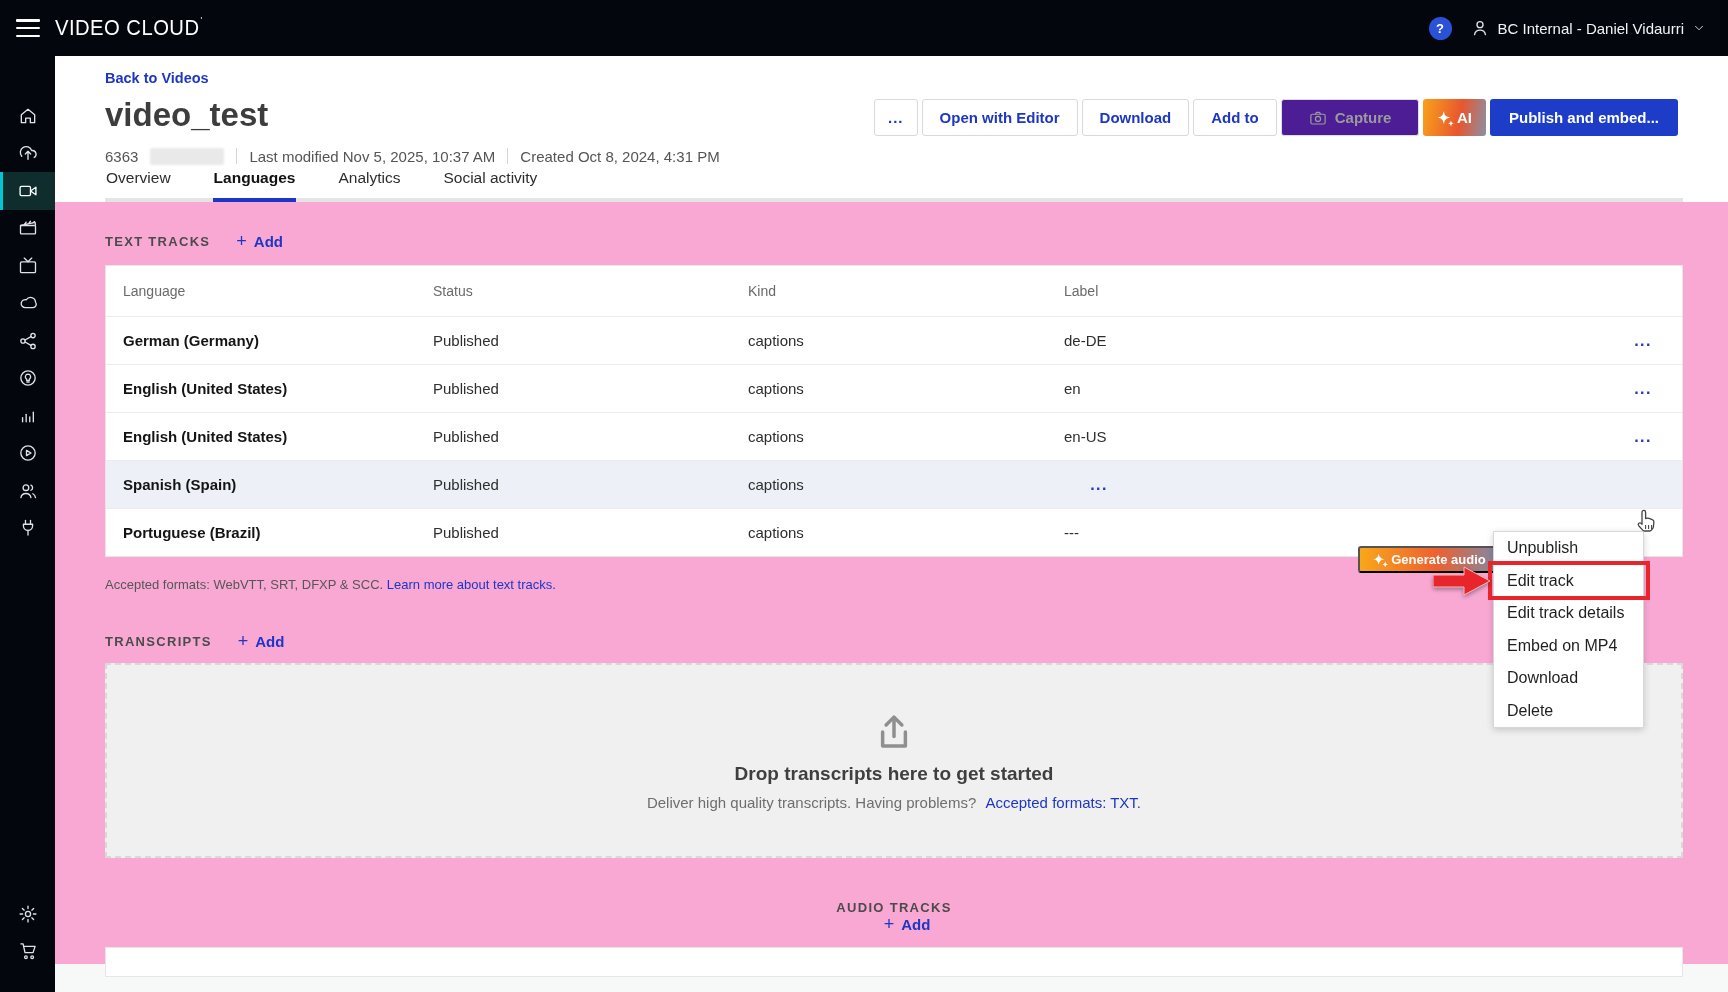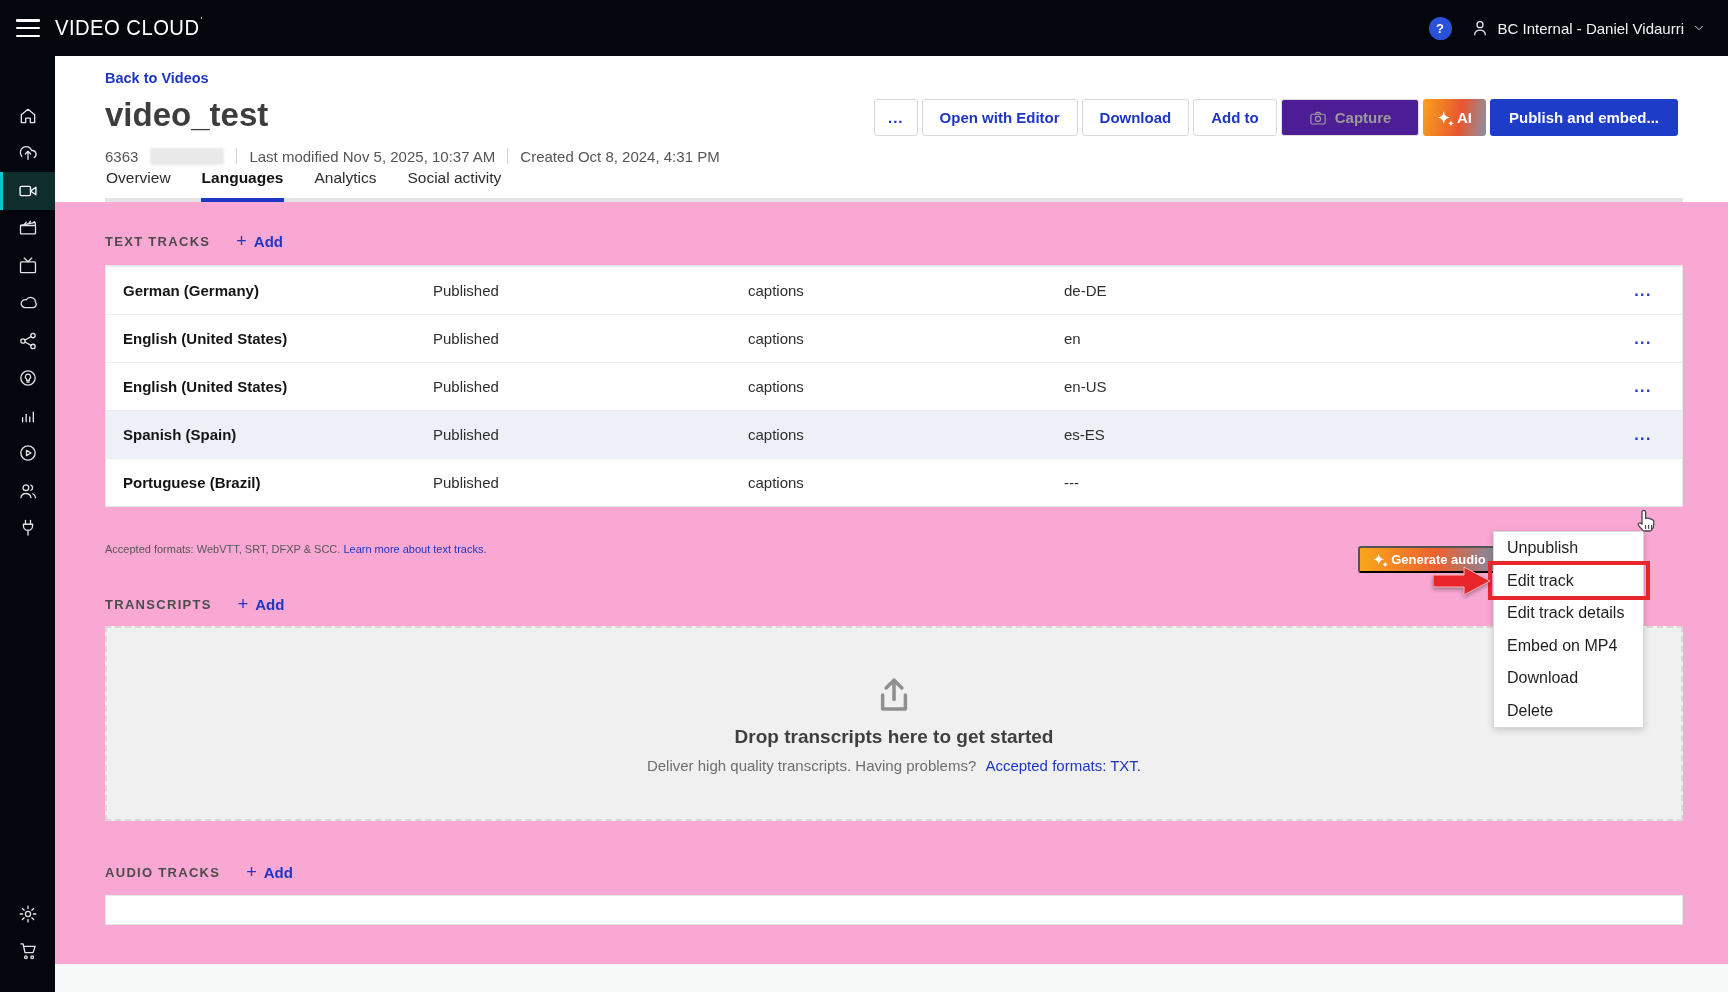--- a/index.html
+++ b/index.html
@@ -40,21 +40,21 @@
   .btn { height:37px; border-radius:3px; font-family:"Liberation Sans",sans-serif; font-size:15px; font-weight:bold; display:flex; align-items:center; justify-content:center; cursor:pointer; }
   .btn-plain { background:#fff; border:1px solid #d9d9d9; color:#1d36c4; padding:0 17px; }
   .btn-more { padding:0 13px; letter-spacing:1px; }
   .btn-capture { background:#4c1d95; border:1px solid #dedede; color:#9b9b9b; padding:0 27px; gap:8px; }
   .btn-capture svg { width:18px; height:18px; fill:none; stroke:#9b9b9b; stroke-width:1.6; stroke-linejoin:round; }
   .btn-ai { border:none; background:linear-gradient(100deg,#f9a21b,#e8562f 58%,#8a91a6); color:#fff; padding:0 14px; gap:7px; }
   .btn-publish { border:none; background:#1d3dc9; color:#fff; padding:0 19px; }
   .sparkle { position:relative; font-size:15px; line-height:1; }
   .sparkle::after { content:"✦"; position:absolute; font-size:7px; right:-4px; bottom:-2px; }
 
-  .tabbar { position:absolute; bottom:0; left:50px; right:45px; display:flex; gap:29px; border-bottom:4px solid #e4e4e5; }
+  .tabbar { position:absolute; bottom:0; left:50px; right:45px; display:flex; gap:41px; border-bottom:4px solid #e4e4e5; }
   .tab { font-size:15.5px; color:#2d2d2d; padding:0 1px 11px 1px; position:relative; cursor:pointer; }
   .tab.active { font-weight:bold; color:#111; }
   .tab.active::after { content:""; position:absolute; left:0; right:0; bottom:-4px; height:4px; background:#1d36c4; }
 
   
   .page-body { position:relative; background:#f9a8d4; height:762px; padding:0 45px 0 50px; }
   .section-head { display:flex; align-items:center; }
   .section-label { font-size:13px; font-weight:bold; letter-spacing:1.3px; color:#4b4b4b; }
   .add-btn { margin-left:26px; color:#1d36c4; font-size:15px; font-weight:bold; display:flex; align-items:center; gap:7px; cursor:pointer; }
   .add-btn .plus { font-weight:400; font-size:18px; line-height:1; }
@@ -66,31 +66,31 @@
   .t-row.header { height:50px; border-top:none; color:#6a6a6a; font-size:14px; }
   .t-row.highlight { background:#edf0f7; }
   .col-lang { width:327px; padding-left:17px; font-weight:bold; color:#141414; }
   .t-row.header .col-lang { font-weight:400; color:#6a6a6a; }
   .col-status { width:315px; }
   .col-kind { width:316px; }
   .col-label { flex:1; }
   .col-actions { width:74px; text-align:right; padding-right:30px; }
   .row-more { color:#1d36c4; font-weight:bold; font-size:16px; letter-spacing:1.5px; cursor:pointer; }
 
-  .footnote { margin-top:36px; font-size:11px; color:#565656; }
+  .footnote { margin-top:20px; font-size:13px; color:#565656; }
   .footnote a { color:#1d36c4; text-decoration:none; cursor:pointer; }
 
   .head-transcripts { padding-top:40px; }
   .dropzone { margin-top:13px; height:195px; background:#f0f0f1; border:2px dashed #d9d9d9; display:flex; flex-direction:column; align-items:center; justify-content:center; cursor:pointer; }
   .upload-ic { width:42px; height:42px; fill:none; stroke:#8f8f8f; stroke-width:2; stroke-linecap:round; stroke-linejoin:round; }
   .drop-title { margin-top:10px; font-size:19px; font-weight:bold; color:#3f3f3f; }
   .drop-sub { margin-top:9px; font-size:15px; color:#6e6e6e; }
   .drop-sub a { color:#1d36c4; text-decoration:none; cursor:pointer; margin-left:5px; }
 
-  .head-audio { padding-top:42px; }
+  .head-audio { padding-top:42px;flex-direction:column; }
   .audio-card { margin-top:14px; height:30px; }
 
   
   .gen-audio { position:absolute; left:1358px; top:546px; width:143px; height:27px; border-radius:3px;
     background:linear-gradient(90deg,#f9a71a,#ee6030 55%,#7d8aa6); color:#fff; font-weight:bold; font-size:13px;
     display:flex; align-items:center; justify-content:center; gap:7px; z-index:40; cursor:pointer; }
   .gen-audio .sparkle { font-size:13px; }
   .ctx-menu { position:absolute; left:1493px; top:531px; width:151px; background:#fff; border:1px solid #d8d8d8;
     box-shadow:0 2px 7px rgba(0,0,0,.18); z-index:50; }
   .ctx-item { height:32.5px; display:flex; align-items:center; padding-left:13px; font-size:16px; color:#1f1f1f; cursor:pointer; background:#fff; }
@@ -271,20 +271,27 @@
 
       <div class="section-head head-tracks">
         <span class="section-label">TEXT TRACKS</span>
         <span class="add-btn">
             <span class="plus">+</span>
             <span>Add</span>
           </span>
       </div>
 
       <div class="card tracks-card">
+        <div class="t-row header">
+          <div class="col-lang">Language</div>
+          <div class="col-status">Status</div>
+          <div class="col-kind">Kind</div>
+          <div class="col-label">Label</div>
+          <div class="col-actions"></div>
+        </div>
         <div class="t-row">
           <div class="col-lang">German (Germany)</div>
           <div class="col-status">Published</div>
           <div class="col-kind">captions</div>
           <div class="col-label">de-DE</div>
           <div class="col-actions"><span class="row-more">...</span></div>
         </div>
         <div class="t-row">
           <div class="col-lang">English (United States)</div>
           <div class="col-status">Published</div>
@@ -296,21 +303,20 @@
           <div class="col-lang">English (United States)</div>
           <div class="col-status">Published</div>
           <div class="col-kind">captions</div>
           <div class="col-label">en-US</div>
           <div class="col-actions"><span class="row-more">...</span></div>
         </div>
         <div class="t-row highlight">
           <div class="col-lang">Spanish (Spain)</div>
           <div class="col-status">Published</div>
           <div class="col-kind">captions</div>
-          <div class="col-label">es-ES</div>
           <div class="col-actions"><span class="row-more">...</span></div>
         </div>
         <div class="t-row">
           <div class="col-lang">Portuguese (Brazil)</div>
           <div class="col-status">Published</div>
           <div class="col-kind">captions</div>
           <div class="col-label">---</div>
           <div class="col-actions"></div>
         </div>
       </div>

